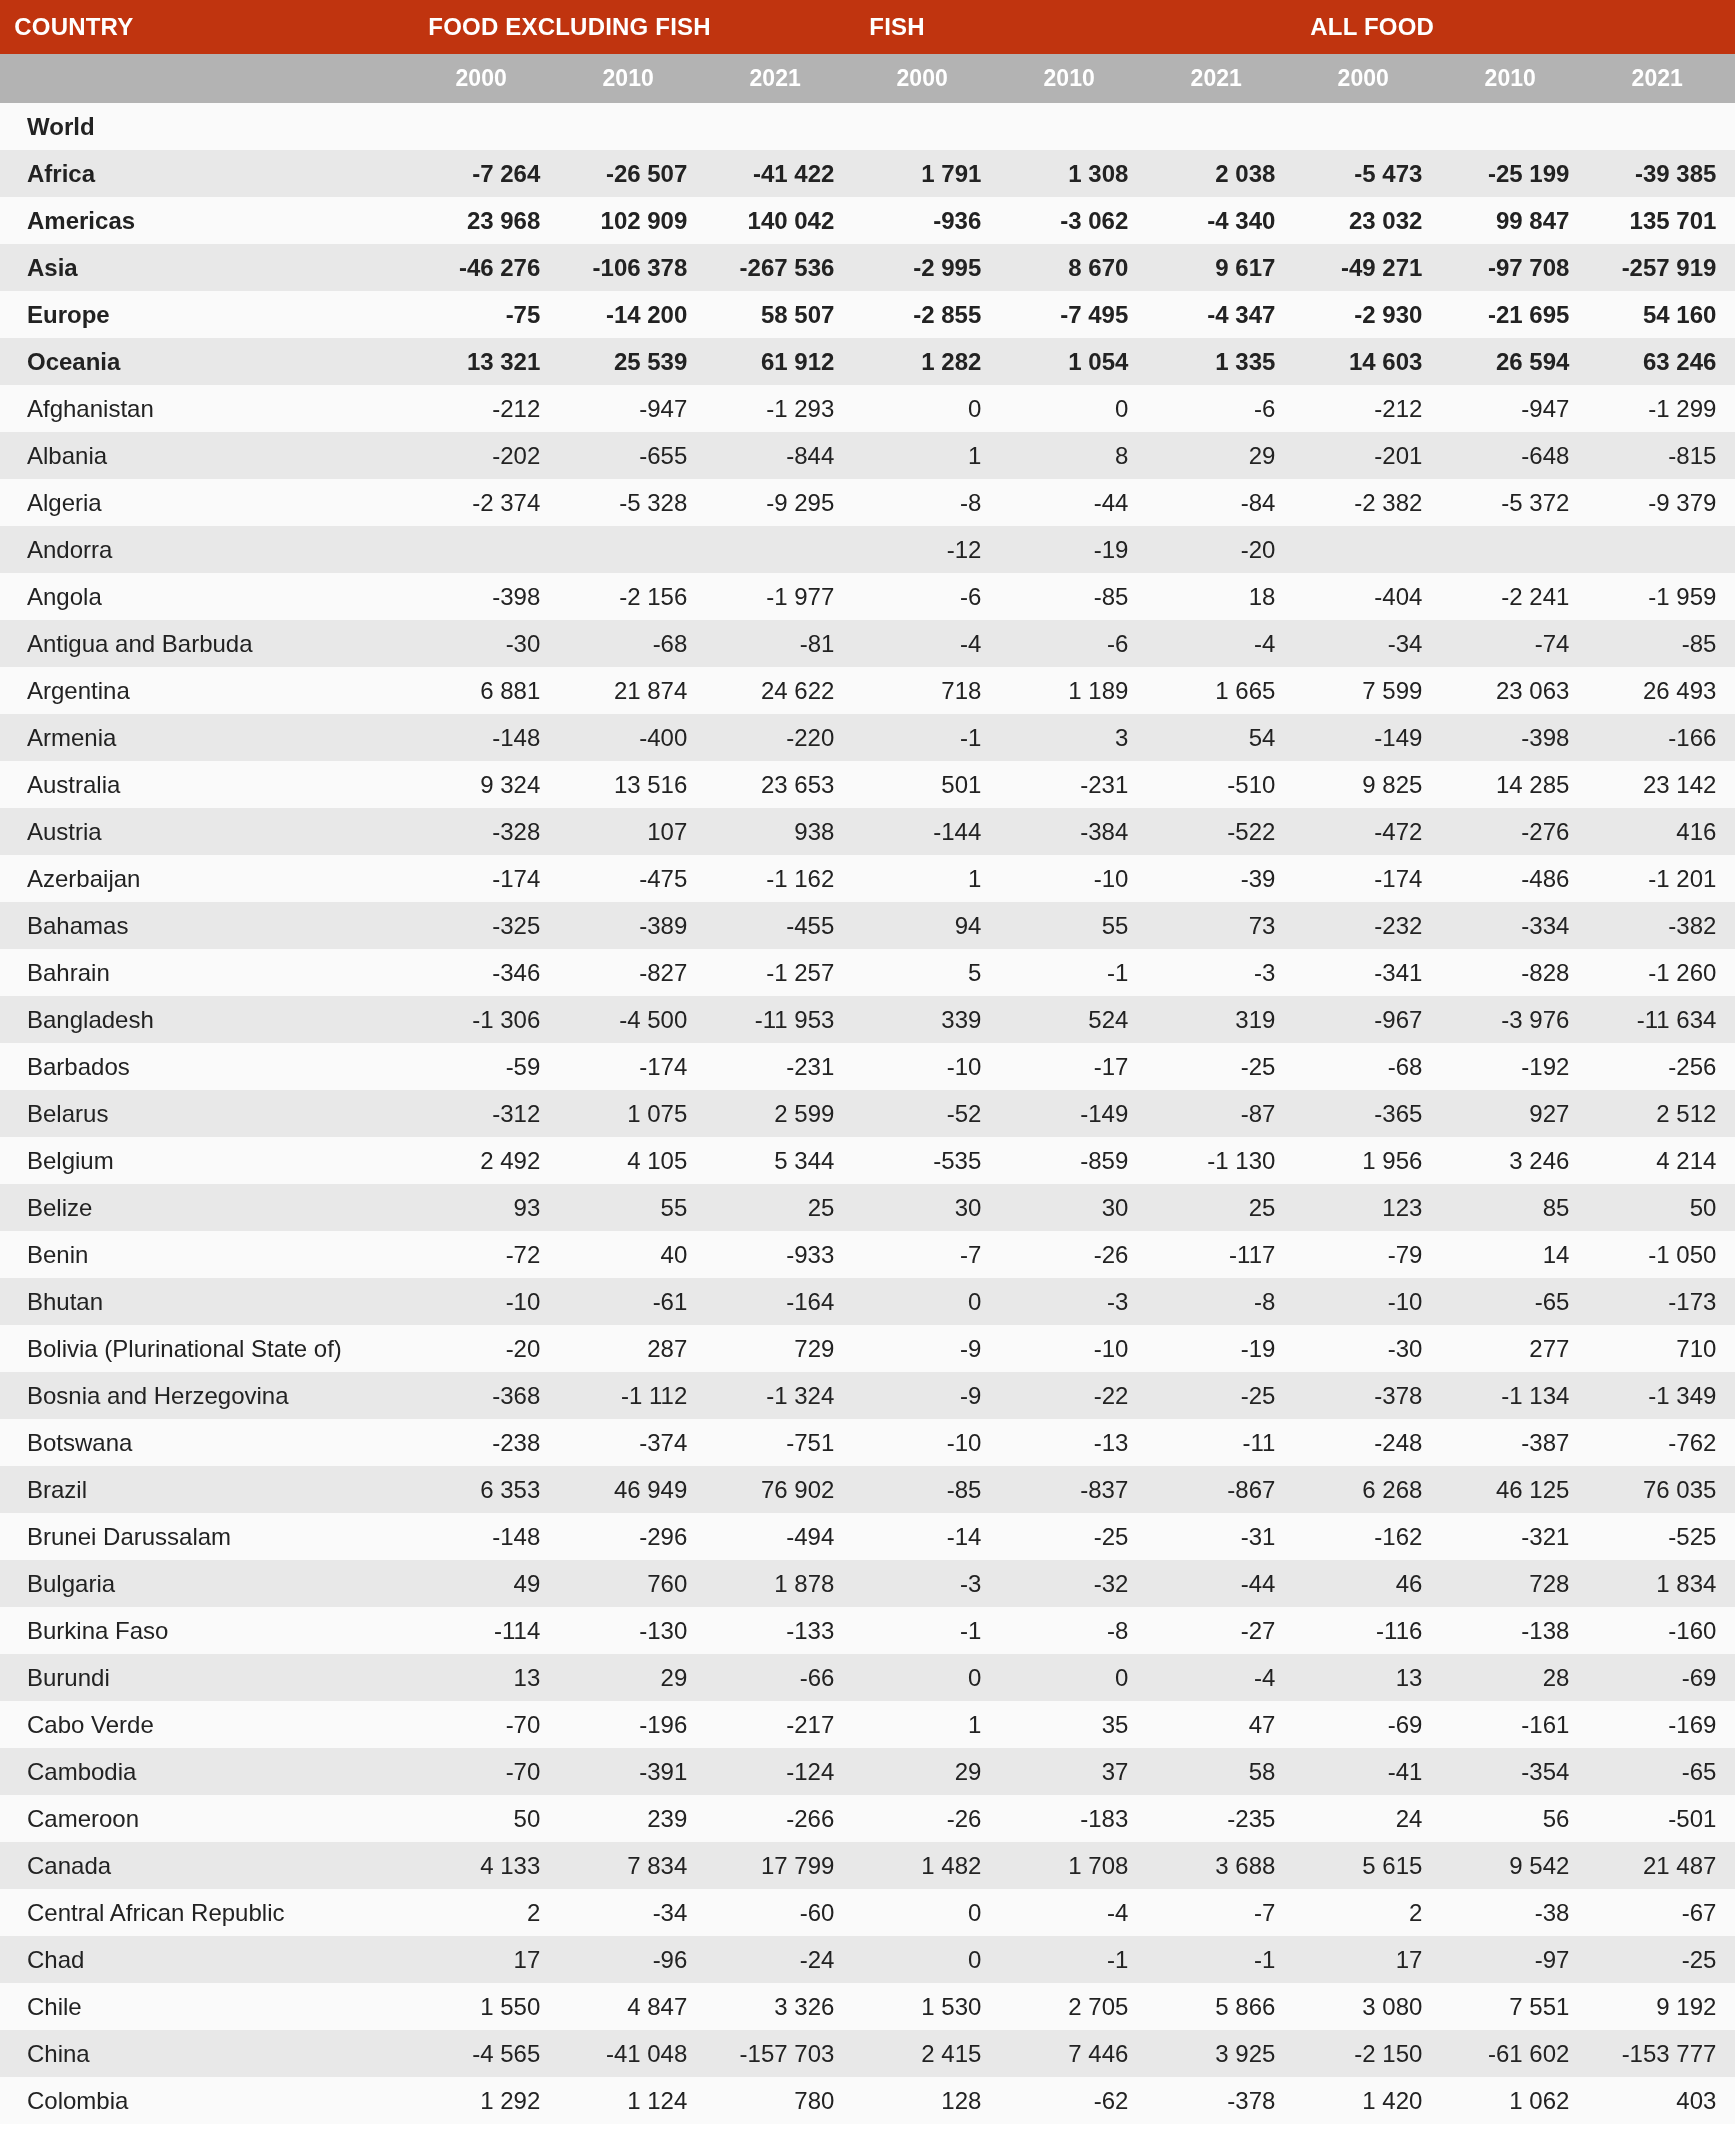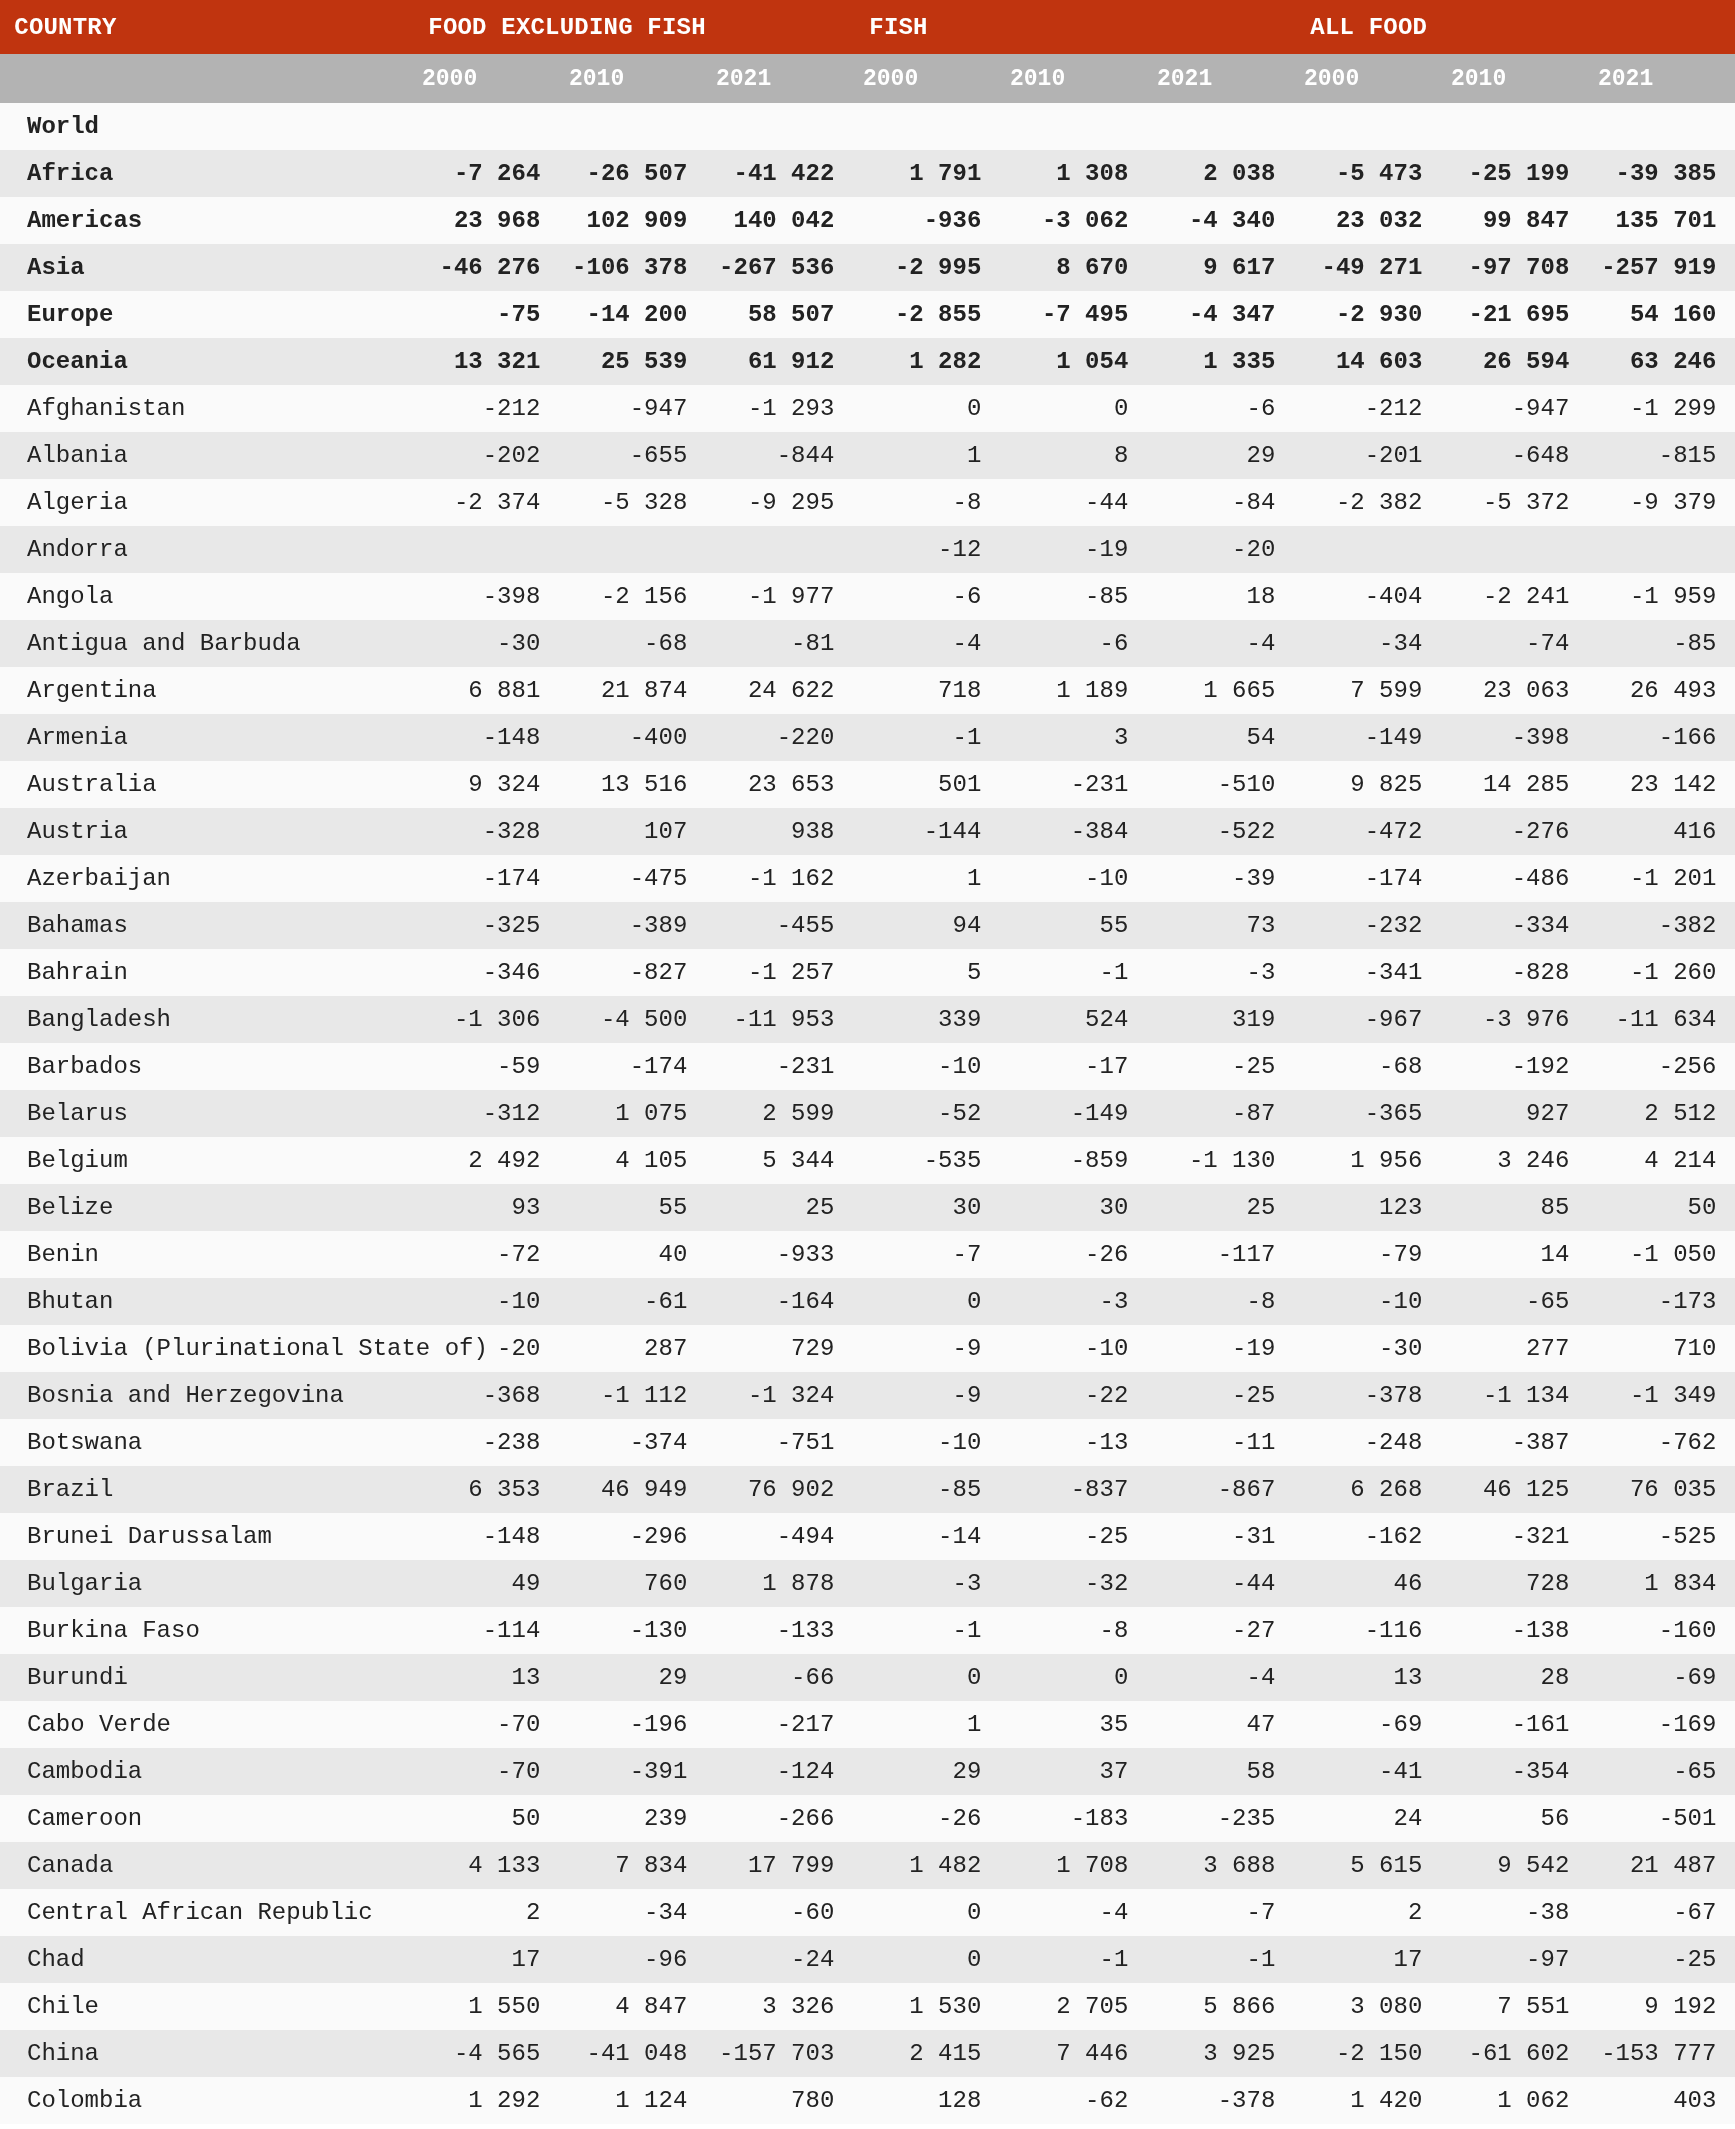--- a/index.html
+++ b/index.html
@@ -5,21 +5,20 @@
   * { box-sizing: border-box; }
   html, body {
     margin: 0;
     padding: 0;
     background: #ffffff;
     font-family: "Liberation Sans", sans-serif;
   }
   #sheet {
     width: 1624px;
     padding: 0;
-    font-family: Liberation Mono, monospace;
   }
   table.trade-table {
     width: 1736px;
     border-collapse: collapse;
     table-layout: fixed;
     font-size: 24px;
     color: #222222;
   }
   table.trade-table col.c-country { width: 414px; }
   table.trade-table col.c-num { width: 147px; }
@@ -42,21 +41,21 @@
     text-align: left;
   }
 
   
   thead tr.band-2 th {
     background: #b3b3b3;
     color: #ffffff;
     font-weight: bold;
     height: 49px;
     font-size: 23px;
-    text-align: left;
+    text-align: center;
     padding: 0 20.7px 0 8px;
     border: none;
   }
   thead tr.band-2 th.country-sub {
     background: #b3b3b3;
   }
 
   
   tbody td {
     height: 47px;

